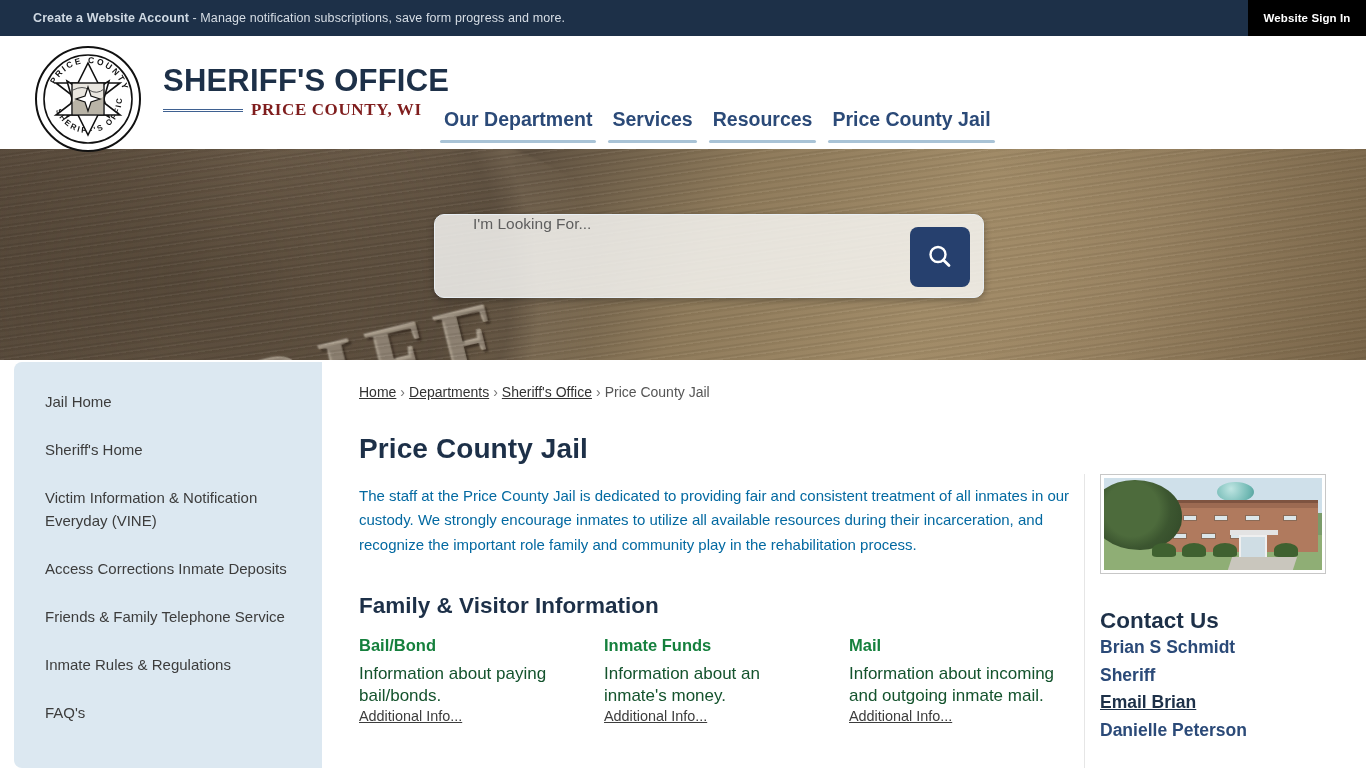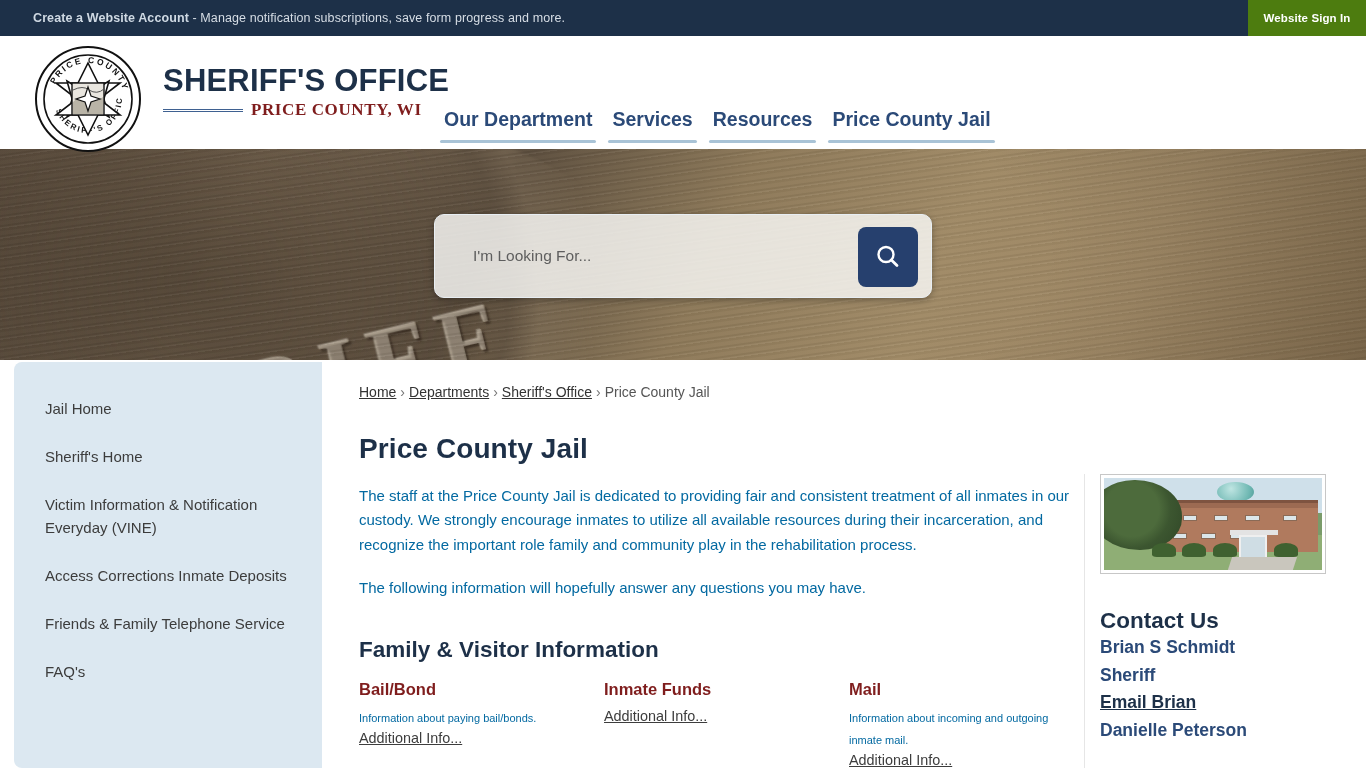--- a/index.html
+++ b/index.html
@@ -26,21 +26,21 @@
     white-space: nowrap;
   }
   .topbar-msg .acct {
     color: #cfd9e3;
     font-weight: bold;
     text-decoration: none;
   }
   .signin {
     position: absolute; right: 0; top: 0;
     width: 118px; height: 36px;
-    background: #4d7c0f;
+    background: #000000;
     color: #ffffff;
     font-size: 11.5px; font-weight: bold;
     display: flex; align-items: center; justify-content: center;
     cursor: pointer;
     letter-spacing: .1px;
   }
 
   
   .header {
     position: absolute; top: 36px; left: 0;
@@ -144,26 +144,26 @@
     overflow: hidden;
   }
   .hero-vig {
     position: absolute; inset: 0;
     background: radial-gradient(ellipse 900px 420px at 50% 50%, rgba(0,0,0,0) 40%, rgba(0,0,0,.22) 100%);
   }
 
   
   .searchwrap {
     position: absolute; left: 434px; top: 214px;
-    width: 498px; height: 84px;
+    width: 550px; height: 84px;
     background: rgba(250,250,248,.82);
     border: 1px solid #e8eef3;
     border-radius: 10px;
     box-shadow: 0 2px 7px rgba(0,0,0,.3);
-    display: flex; align-items: center;
+    display: flex; align-items: flex-start;
     z-index: 5;
   }
   .search-input {
     border: none; background: transparent; outline: none;
     font-size: 15.5px; color: #585858;
     font-family: "Liberation Sans", sans-serif;
     margin-left: 38px; width: 380px;
   }
   .search-input::placeholder { color: #5e5e5e; }
   .search-btn {
@@ -192,21 +192,20 @@
   }
   .side-item {
     display: block;
     color: #3c3c3c;
     font-size: 15px;
     line-height: 23px;
     padding: 0 24px 0 31px;
     margin-bottom: 25px;
     cursor: pointer;
     text-decoration: none;
-    margin-top: 7px;
   }
 
   .main {
     position: absolute; left: 308px; top: 0;
     right: 0; bottom: 0;
     padding: 22px 24px 0 37px;
   }
   .crumbs { font-size: 14px; color: #555; line-height: 16px; }
   .crumbs a { color: #333; text-decoration: underline; }
   .crumb-sep { color: #777; margin: 0 4px; }
@@ -221,24 +220,24 @@
     font-size: 15px; line-height: 24.4px; color: #0369a1;
     margin-top: 19px;
   }
   h2.sec-title {
     font-size: 22.5px; font-weight: bold; color: #1d3048;
     margin-top: 36px;
   }
   .cols { display: flex; margin-top: 17px; gap: 0; }
   .col { width: 248px; padding-right: 22px; }
   .col h3 {
-    font-size: 16.5px; font-weight: bold; color: #7f1d1d;
+    font-size: 16.5px; font-weight: bold; color: #15803d;
     margin-bottom: 8px;
   }
-  .col p { font-size: 11px; line-height: 22px; color: #0369a1; }
+  .col p { font-size: 17px; line-height: 22px; color: #14532d; }
   .col a.more {
     font-size: 14.4px; color: #3d3d3d; text-decoration: underline;
     display: inline-block; margin-top: 1px;
   }
 
   
   .rail {
     position: absolute; right: 24px; top: 112px;
     width: 228px;
   }
@@ -396,44 +395,45 @@
 </div>
 
 <div class="card">
 
   <aside class="sidebar">
     <a class="side-item">Jail Home</a>
     <a class="side-item">Sheriff's Home</a>
     <a class="side-item">Victim Information &amp; Notification Everyday (VINE)</a>
     <a class="side-item">Access Corrections Inmate Deposits</a>
     <a class="side-item">Friends &amp; Family Telephone Service</a>
+    <a class="side-item">Inmate Rules &amp; Regulations</a>
     <a class="side-item">FAQ's</a>
   </aside>
 
   <div class="main">
 
     <div class="crumbs">
       <a href="#">Home</a><span class="crumb-sep">›</span><a href="#">Departments</a><span class="crumb-sep">›</span><a href="#">Sheriff's Office</a><span class="crumb-sep">›</span><span class="crumb-cur">Price County Jail</span>
     </div>
 
     <div class="body-col">
       <h1 class="page-title">Price County Jail</h1>
       <p class="para">The staff at the Price County Jail is dedicated to providing fair and consistent treatment of all inmates in our custody. We strongly encourage inmates to utilize all available resources during their incarceration, and recognize the important role family and community play in the rehabilitation process.</p>
-      <p class="para">The following information will hopefully answer any questions you may have.</p>
 
       <h2 class="sec-title">Family &amp; Visitor Information</h2>
 
       <div class="cols">
         <div class="col">
           <h3>Bail/Bond</h3>
           <p>Information about paying bail/bonds.</p>
           <a class="more" href="#">Additional Info...</a>
         </div>
         <div class="col">
           <h3>Inmate Funds</h3>
+          <p>Information about an inmate's money.</p>
           <a class="more" href="#">Additional Info...</a>
         </div>
         <div class="col">
           <h3>Mail</h3>
           <p>Information about incoming and outgoing inmate mail.</p>
           <a class="more" href="#">Additional Info...</a>
         </div>
       </div>
     </div>
 

